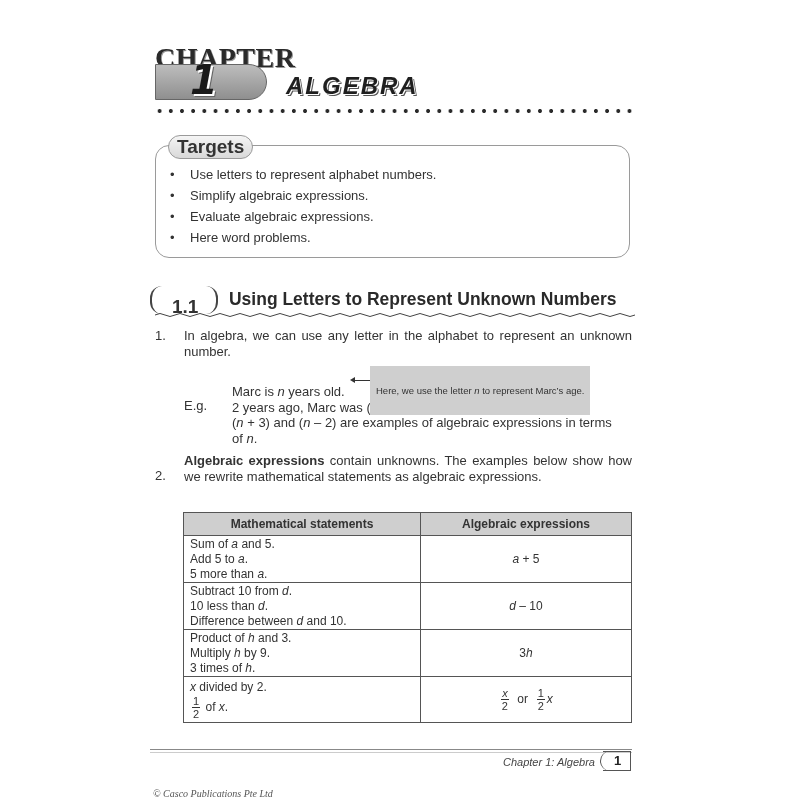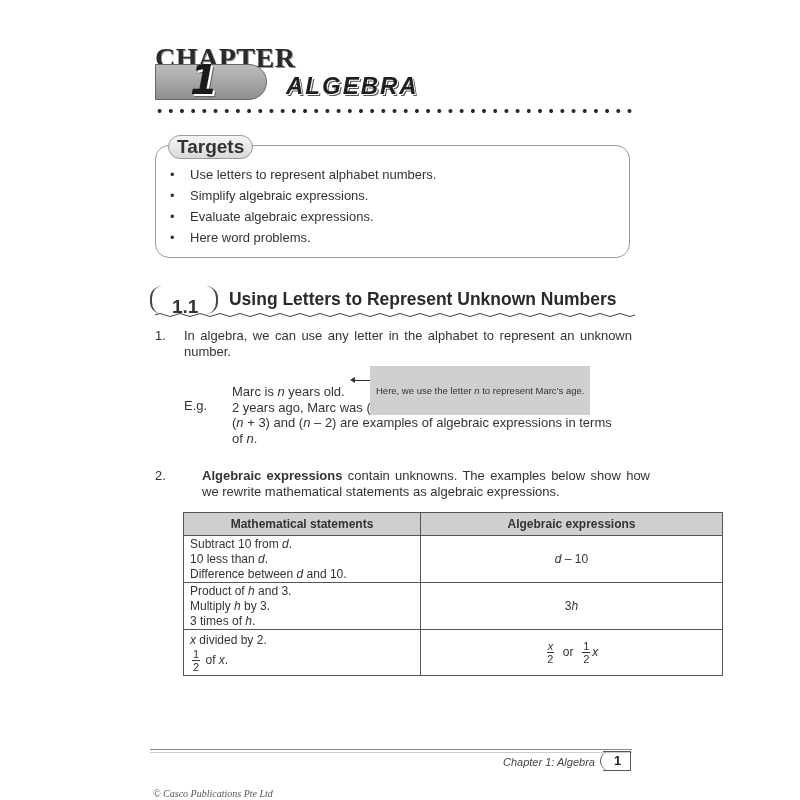--- a/index.html
+++ b/index.html
@@ -30,24 +30,24 @@
   .para { font-size:13px; line-height:15.5px; color:#333; }
   .num1 { left:155px; top:328px; }
   .p1 { left:184px; top:328px; width:448px; text-align:justify; }
   .eg-label { left:184px; top:373px;margin-top:25px; }
   .eg-lines { left:232px; top:384px; width:400px; }
   .eg-lines div { height:15.5px; }
   .callout { left:370px; top:366px; background:#cfcfcf; font-size:9.5px; padding:19px 6px; color:#333; }
   .arrow { left:352px; top:380px; width:18px; height:1px; background:#333; }
   .arrowhead { left:350px; top:377px; width:0; height:0; border-top:3px solid transparent; border-bottom:3px solid transparent; border-right:5px solid #333; }
   .num2 { left:155px; top:468px; }
-  .p2 { left:184px; top:468px; width:448px; text-align:justify;margin-left:18px; }
+  .p2 { left:184px; top:453px; width:448px; text-align:justify; }
 
   
-  .tbl { left:183px; top:512px; width:540px; border-collapse:collapse; font-size:12px; color:#333; }
+  .tbl { left:183px; top:512px; width:449px; border-collapse:collapse; font-size:12px; color:#333; }
   .tbl th { background:#cfcfcf; font-weight:bold; height:20px; border:1px solid #555; font-size:12px; }
   .tbl td { border:1px solid #555; vertical-align:middle; padding:0 6px; line-height:15px; }
   .tbl td.c1 { width:224px; }
   .tbl td.c2 { text-align:center; }
   .frac { display:inline-flex; flex-direction:column; align-items:center; vertical-align:middle; font-size:11px; line-height:12px; margin:0 2px; }
   .frac .top { border-bottom:1px solid #333; padding:0 1px; }
 
   
   .foot-line { left:150px; top:749px; width:482px; height:2px; border-top:1px solid #888; border-bottom:1px solid #ccc; }
   .foot-left { left:153px; top:788px; font-family:"Liberation Serif", serif; font-style:italic; font-size:10px; color:#555; }
@@ -108,32 +108,40 @@
 
 <div class="abs para num2">2.</div>
 <div class="abs para p2"><b>Algebraic expressions</b><span> contain unknowns. The examples below show how we rewrite mathematical statements as algebraic expressions.</span></div>
 
 <table class="abs tbl">
   <tbody>
       <tr>
     <th>Mathematical statements</th>
     <th>Algebraic expressions</th>
   </tr>
+  <tr style="height:47px;">
+    <td class="c1">
+      <div><span>Sum of </span><i>a</i><span> and 5.</span></div>
+      <div><span>Add 5 to </span><i>a</i><span>.</span></div>
+      <div><span>5 more than </span><i>a</i><span>.</span></div>
+    </td>
+    <td class="c2"><span></span><i>a</i><span> + 5</span></td>
+  </tr>
   <tr style="height:47px;margin-left:24px;">
     <td class="c1">
       <div><span>Subtract 10 from </span><i>d</i><span>.</span></div>
       <div><span>10 less than </span><i>d</i><span>.</span></div>
       <div><span>Difference between </span><i>d</i><span> and 10.</span></div>
     </td>
     <td class="c2"><span></span><i>d</i><span> – 10</span></td>
   </tr>
   <tr style="height:47px;">
     <td class="c1">
       <div><span>Product of </span><i>h</i><span> and 3.</span></div>
-      <div><span>Multiply </span><i>h</i><span> by 3.</span></div>
+      <div><span>Multiply </span><i>h</i><span> by 9.</span></div>
       <div><span>3 times of </span><i>h</i><span>.</span></div>
     </td>
     <td class="c2"><span>3</span><i>h</i><span></span></td>
   </tr>
   <tr style="height:46px;">
     <td class="c1">
       <div><span></span><i>x</i><span> divided by 2.</span></div>
       <div>
         <span class="frac">
               <span class="top">1</span>

